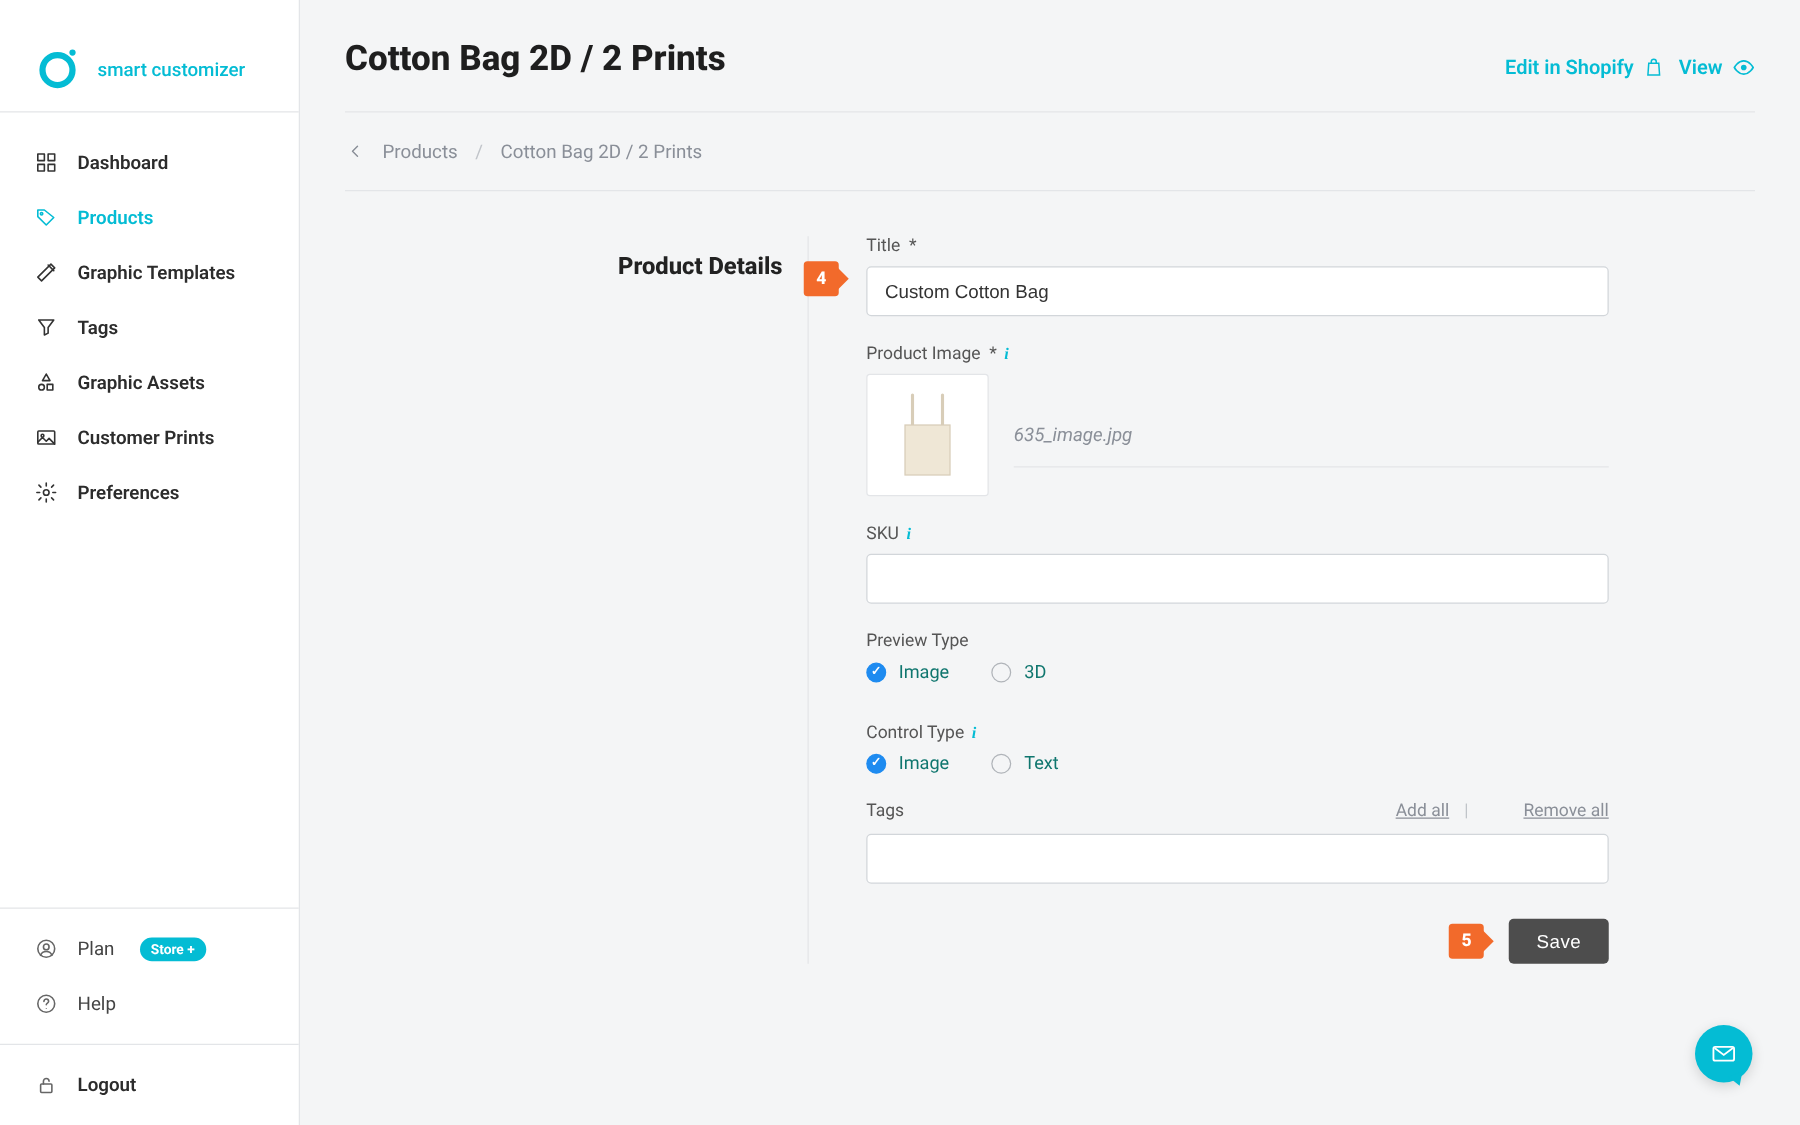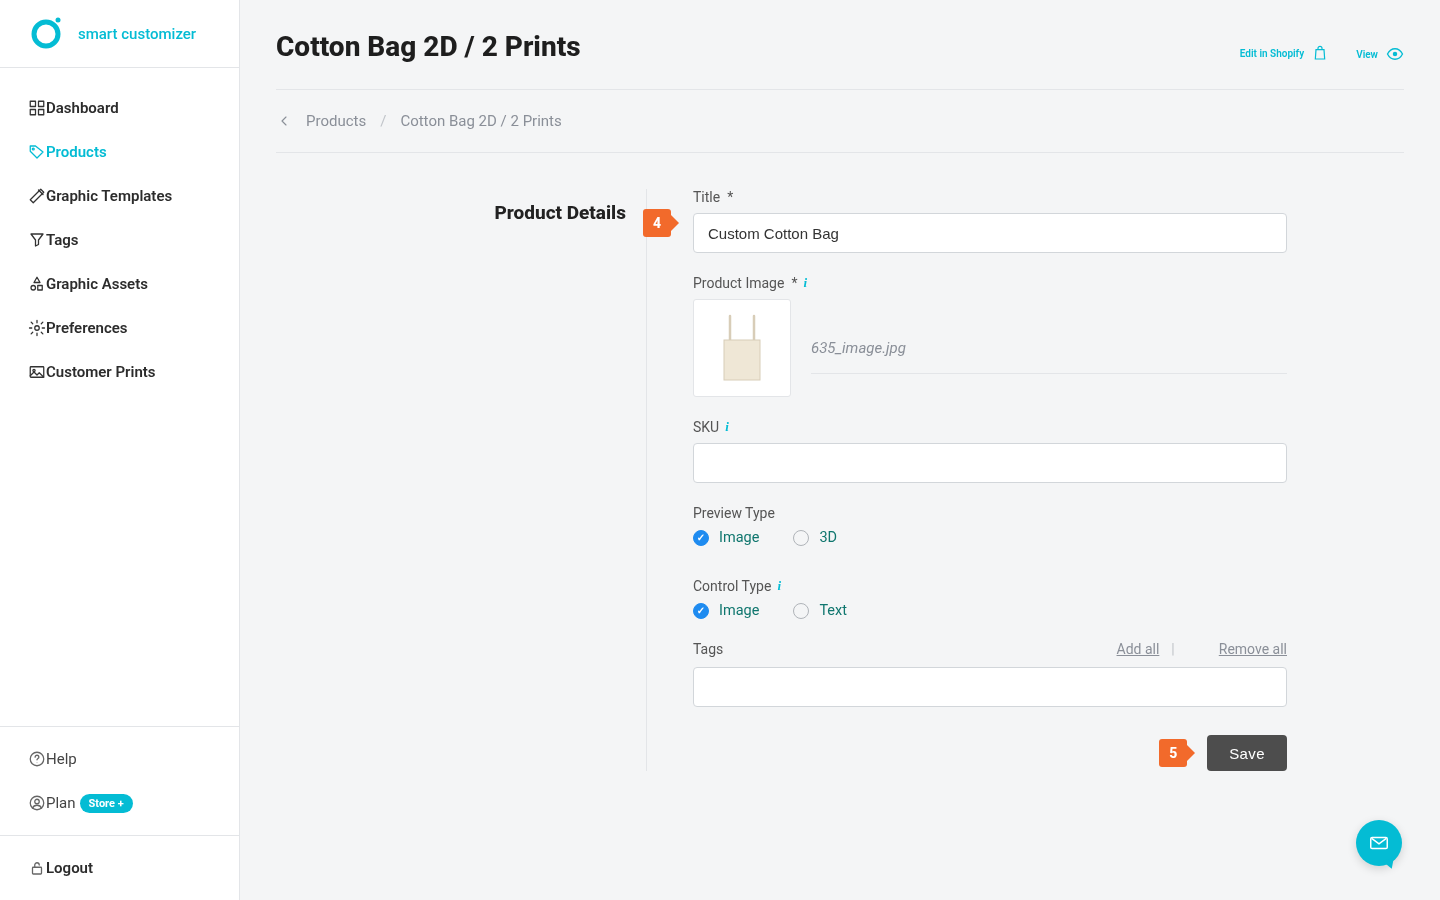--- a/index.html
+++ b/index.html
@@ -13,37 +13,37 @@
     --orange:#f26a2b;
     --dark-btn:#4d4d4d;
     --blue-radio:#1e8bf0;
   }
   *{box-sizing:border-box;}
   html,body{margin:0;padding:0;height:100%;font-family:-apple-system,BlinkMacSystemFont,"Segoe UI",Roboto,Helvetica,Arial,sans-serif;color:var(--text);background:var(--bg);}
   body{width:1440px;height:900px;overflow:hidden;position:relative;}
 
   
   .sidebar{position:absolute;left:0;top:0;bottom:0;width:var(--sidebar-w);background:#fff;border-right:1px solid var(--border);display:flex;flex-direction:column;}
-  .brand{display:flex;align-items:center;gap:14px;height:68px;padding:0 28px;border-bottom:1px solid var(--border);}
+  .brand{display:flex;align-items:center;gap:14px;height:68px;padding:0 28px;border-bottom:1px solid var(--border);margin-top:22px;}
   .brand-name{color:var(--accent);font-size:15px;font-weight:500;}
   .nav{padding:18px 0;flex:1;}
-  .nav-item{display:flex;align-items:center;height:44px;padding:0 28px;font-size:15px;font-weight:600;color:#2c2c2c;cursor:pointer;text-align:right;}
+  .nav-item{display:flex;align-items:center;gap:16px;height:44px;padding:0 28px;font-size:15px;font-weight:600;color:#2c2c2c;cursor:pointer;text-align:right;}
   .nav-item.active{color:var(--accent);}
   .nav-item.active svg{stroke:var(--accent);fill:none;}
   .nav-item svg{width:18px;height:18px;flex-shrink:0;}
   .sidebar-bottom{border-top:1px solid var(--border);padding:10px 0;}
   .sidebar-bottom .nav-item{font-weight:400;color:#444;}
   .plan-badge{background:var(--accent);color:#fff;font-size:11px;font-weight:700;padding:3px 9px;border-radius:11px;margin-left:4px;}
   .logout-block{border-top:1px solid var(--border);padding:10px 0;}
 
   
   .main{position:absolute;left:var(--sidebar-w);right:0;top:0;bottom:0;overflow:auto;}
   .header-row{display:flex;align-items:flex-end;justify-content:space-between;padding:30px 36px 0 36px;}
   .page-title{font-size:28px;font-weight:800;color:#1e1e1e;margin:0;}
-  .header-links{display:flex;align-items:flex-start;gap:28px;color:var(--accent);font-weight:600;font-size:10px;}
+  .header-links{display:flex;align-items:flex-start;gap:12px;color:var(--accent);font-weight:600;font-size:16px;}
   .header-links a{display:flex;align-items:center;gap:8px;color:var(--accent);text-decoration:none;cursor:pointer;}
   .divider{height:1px;background:var(--border);margin:26px 36px 0 36px;}
 
   .breadcrumb{display:flex;align-items:center;gap:14px;padding:22px 36px;color:var(--muted);font-size:15px;}
   .breadcrumb a{color:var(--muted);text-decoration:none;cursor:pointer;}
   .breadcrumb .sep{color:#c0c4c9;}
   .breadcrumb svg{width:16px;height:16px;}
   .divider2{height:1px;background:var(--border);margin:0 36px;}
 
   
@@ -143,52 +143,52 @@
     <div class="nav-item">
       <svg class="ic" viewBox="0 0 24 24">
           <path d="M12 3l4 7H8l4-7z"></path>
           <circle cx="7" cy="17" r="3"></circle>
           <rect x="13" y="14" width="6" height="6"></rect>
         </svg>
       <span>Graphic Assets</span>
     </div>
     <div class="nav-item">
       <svg class="ic" viewBox="0 0 24 24">
-          <circle cx="12" cy="12" r="3"></circle>
-          <path d="M12 2v3M12 19v3M4.2 4.2l2.1 2.1M17.7 17.7l2.1 2.1M2 12h3M19 12h3M4.2 19.8l2.1-2.1M17.7 6.3l2.1-2.1"></path>
-        </svg>
-      <span>Preferences</span>
-    </div>
-    <div class="nav-item">
-      <svg class="ic" viewBox="0 0 24 24">
           <rect x="3" y="5" width="18" height="14" rx="1"></rect>
           <circle cx="8" cy="10" r="1.5"></circle>
           <path d="M3 17l5-5 4 4 3-3 6 6"></path>
         </svg>
       <span>Customer Prints</span>
     </div>
+    <div class="nav-item">
+      <svg class="ic" viewBox="0 0 24 24">
+          <circle cx="12" cy="12" r="3"></circle>
+          <path d="M12 2v3M12 19v3M4.2 4.2l2.1 2.1M17.7 17.7l2.1 2.1M2 12h3M19 12h3M4.2 19.8l2.1-2.1M17.7 6.3l2.1-2.1"></path>
+        </svg>
+      <span>Preferences</span>
+    </div>
   </nav>
 
   <div class="sidebar-bottom">
+    <div class="nav-item">
+      <svg class="ic" viewBox="0 0 24 24">
+          <circle cx="12" cy="12" r="9"></circle>
+          <circle cx="12" cy="10" r="3"></circle>
+          <path d="M6 19c1-3 4-4 6-4s5 1 6 4"></path>
+        </svg>
+      <span>Plan</span>
+      <span class="plan-badge">Store +</span>
+    </div>
     <div class="nav-item">
       <svg class="ic" viewBox="0 0 24 24">
           <circle cx="12" cy="12" r="9"></circle>
           <path d="M9.5 9.5a2.5 2.5 0 115 0c0 1.5-2.5 2-2.5 3.5"></path>
           <circle cx="12" cy="17" r=".6" fill="#666" stroke="none"></circle>
         </svg>
       <span>Help</span>
-    </div>
-    <div class="nav-item">
-      <svg class="ic" viewBox="0 0 24 24">
-          <circle cx="12" cy="12" r="9"></circle>
-          <circle cx="12" cy="10" r="3"></circle>
-          <path d="M6 19c1-3 4-4 6-4s5 1 6 4"></path>
-        </svg>
-      <span>Plan</span>
-      <span class="plan-badge">Store +</span>
     </div>
   </div>
   <div class="logout-block">
     <div class="nav-item">
       <svg class="ic" viewBox="0 0 24 24">
           <rect x="6" y="11" width="12" height="9" rx="1"></rect>
           <path d="M9 11V8a3 3 0 016 0"></path>
         </svg>
       <span>Logout</span>
     </div>

